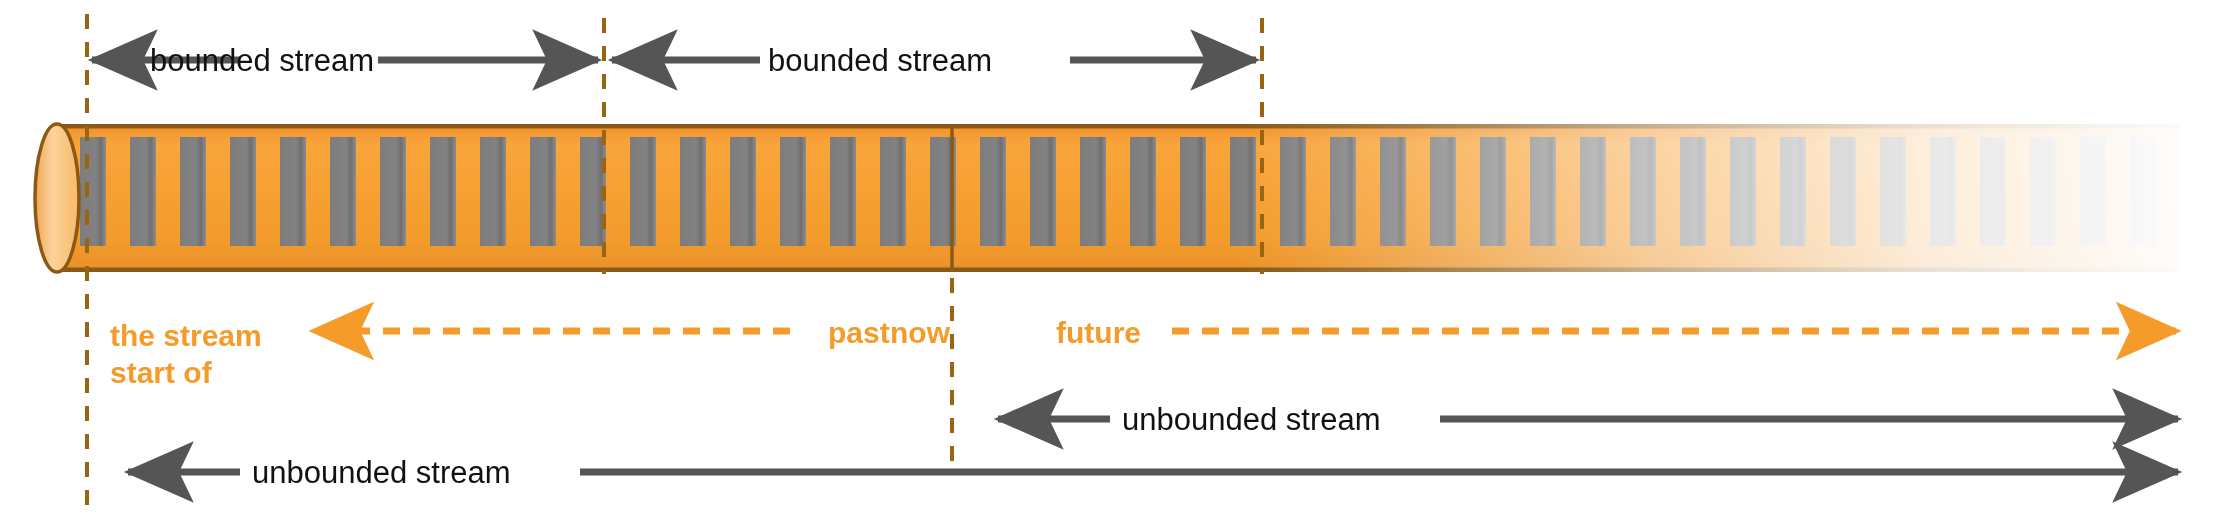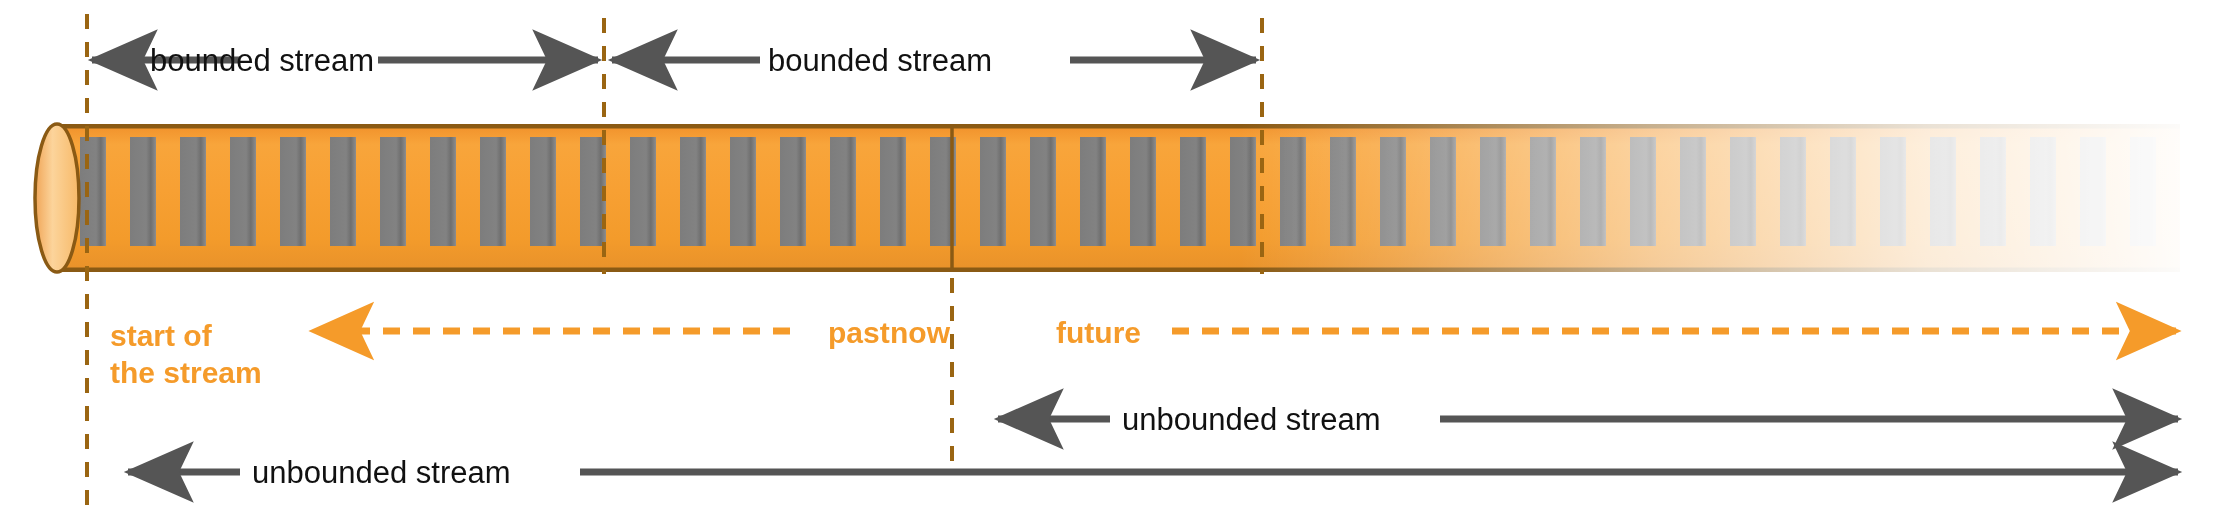--- a/index.html
+++ b/index.html
@@ -183,22 +183,22 @@
       <line x1="240" y1="472" x2="128" y2="472" marker-end="url(#arrGrayL)"></line>
       <line x1="580" y1="472" x2="2178" y2="472" marker-end="url(#arrGrayR)"></line>
     </g>
   </svg>
 
   <div class="lbl lbl-dark" style="left:150px; top:45px;">bounded stream</div>
 
   <div class="lbl lbl-dark" style="left:768px; top:45px;">bounded stream</div>
 
   <div class="lbl lbl-orange two-line" style="left:110px; top:318px;">
+    <div>the stream</div>
     <div>start of</div>
-    <div>the stream</div>
   </div>
 
   <div class="lbl lbl-orange" style="left:828px; top:318px;">past</div>
 
   <div class="lbl lbl-orange" style="left:890px; top:318px;">now</div>
 
   <div class="lbl lbl-orange" style="left:1043px; top:318px;margin-left:13px;">future</div>
 
   <div class="lbl lbl-dark" style="left:1122px; top:404px;">unbounded stream</div>
 

